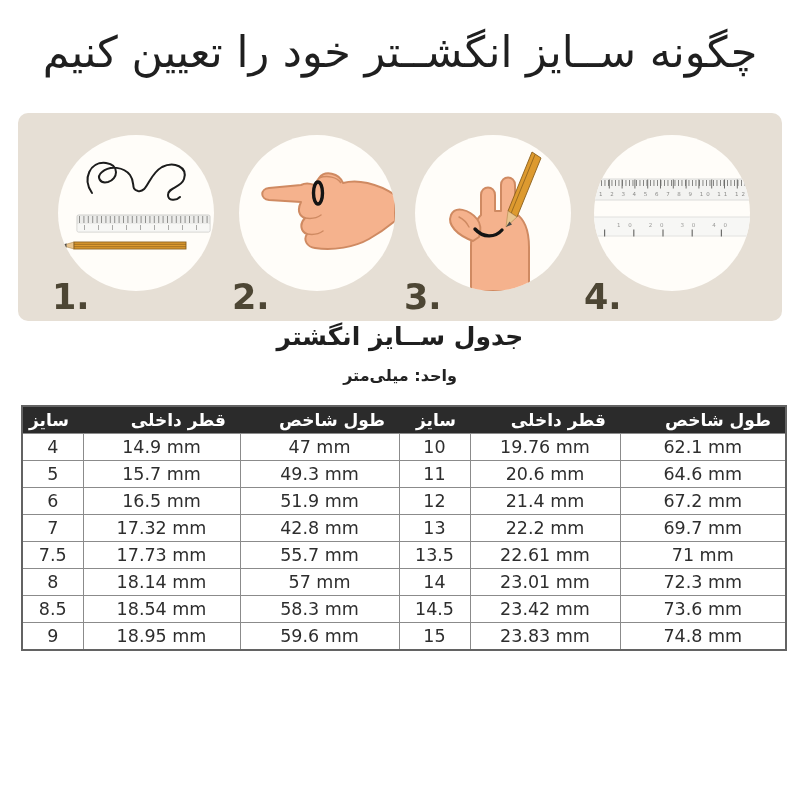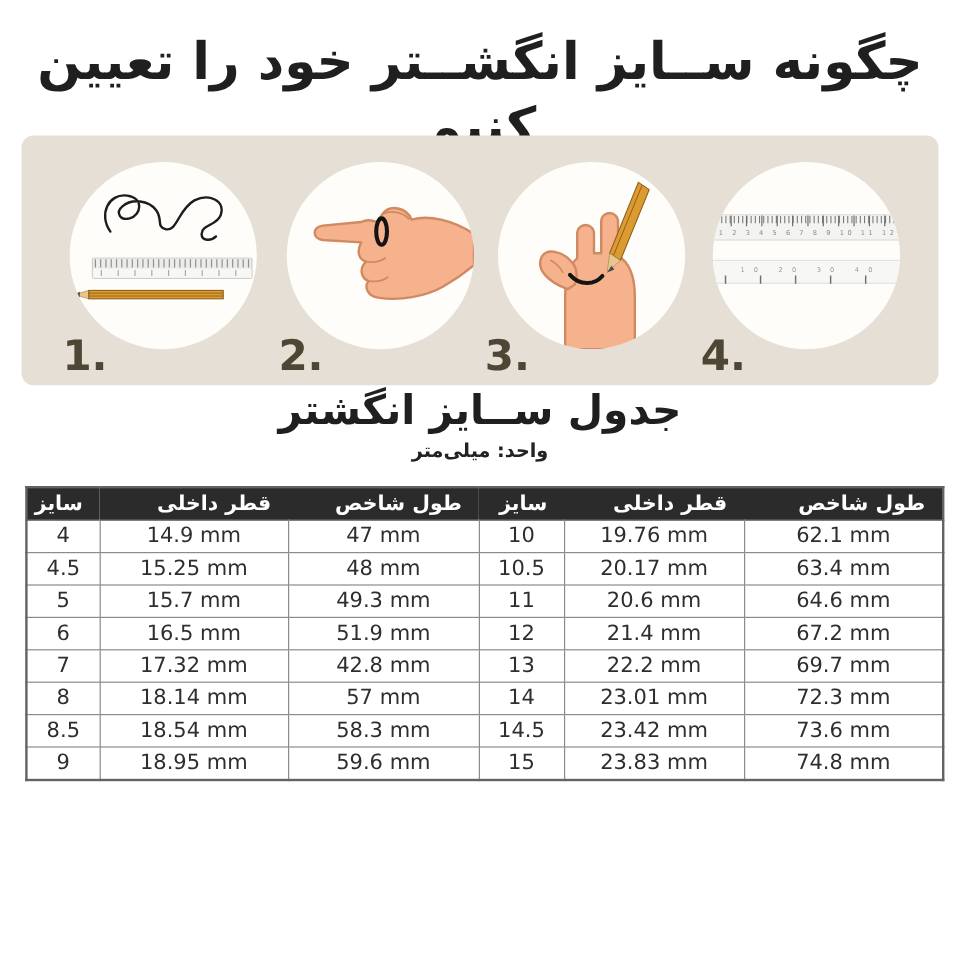--- a/index.html
+++ b/index.html
@@ -3,41 +3,41 @@
 <meta charset="utf-8">
 <style>
   html,body{margin:0;padding:0;}
   body{
     width:800px;height:800px;background:#ffffff;position:relative;overflow:hidden;
     font-family:"DejaVu Sans",sans-serif;
   }
   .page-title{
     position:absolute;top:26px;left:0;width:800px;
     text-align:center;direction:rtl;
-    font-size:43px;font-weight:bold;color:#1f1f1f;letter-spacing:-1px;
+    font-size:43px;font-weight:normal;color:#1f1f1f;letter-spacing:-1px;
     margin:0;line-height:1.25;
   }
   .band{
     position:absolute;left:18px;top:113px;width:764px;height:208px;
     background:#e6dfd5;border-radius:10px;
   }
   .circle{
     position:absolute;top:22px;width:156px;height:156px;border-radius:50%;
     background:#fffdf9;overflow:hidden;
   }
   .c1{left:40px;} .c2{left:221px;} .c3{left:397px;} .c4{left:576px;}
   .circle svg{display:block;width:156px;height:156px;}
   .step-num{
     position:absolute;bottom:6px;
     font-size:35px;font-weight:bold;color:#4d4634;line-height:1;
   }
   .n1{left:34px;} .n2{left:214px;} .n3{left:386px;} .n4{left:566px;}
   .table-title{
     position:absolute;top:322px;left:0;width:800px;text-align:center;direction:rtl;
-    font-size:34px;font-weight:bold;color:#1f1f1f;letter-spacing:-1px;
+    font-size:25px;font-weight:bold;color:#1f1f1f;letter-spacing:-1px;
   }
   .unit-label{
     position:absolute;top:366px;left:0;width:800px;text-align:center;direction:rtl;
     font-size:16px;font-weight:bold;color:#222;
   }
   table.ring-table{
     position:absolute;left:21px;top:405px;width:764px;
     border-collapse:collapse;table-layout:fixed;
     border:2px solid #636363;
   }
@@ -144,28 +144,20 @@
     <tbody>
         <tr>
           <td>4</td>
           <td>14.9 mm</td>
           <td>47 mm</td>
           <td>10</td>
           <td>19.76 mm</td>
           <td>62.1 mm</td>
         </tr>
         <tr>
-          <td>4.5</td>
-          <td>15.25 mm</td>
-          <td>48 mm</td>
-          <td>10.5</td>
-          <td>20.17 mm</td>
-          <td>63.4 mm</td>
-        </tr>
-        <tr>
           <td>5</td>
           <td>15.7 mm</td>
           <td>49.3 mm</td>
           <td>11</td>
           <td>20.6 mm</td>
           <td>64.6 mm</td>
         </tr>
         <tr>
           <td>6</td>
           <td>16.5 mm</td>
@@ -176,20 +168,28 @@
         </tr>
         <tr>
           <td>7</td>
           <td>17.32 mm</td>
           <td>42.8 mm</td>
           <td>13</td>
           <td>22.2 mm</td>
           <td>69.7 mm</td>
         </tr>
         <tr>
+          <td>7.5</td>
+          <td>17.73 mm</td>
+          <td>55.7 mm</td>
+          <td>13.5</td>
+          <td>22.61 mm</td>
+          <td>71 mm</td>
+        </tr>
+        <tr>
           <td>8</td>
           <td>18.14 mm</td>
           <td>57 mm</td>
           <td>14</td>
           <td>23.01 mm</td>
           <td>72.3 mm</td>
         </tr>
         <tr>
           <td>8.5</td>
           <td>18.54 mm</td>

